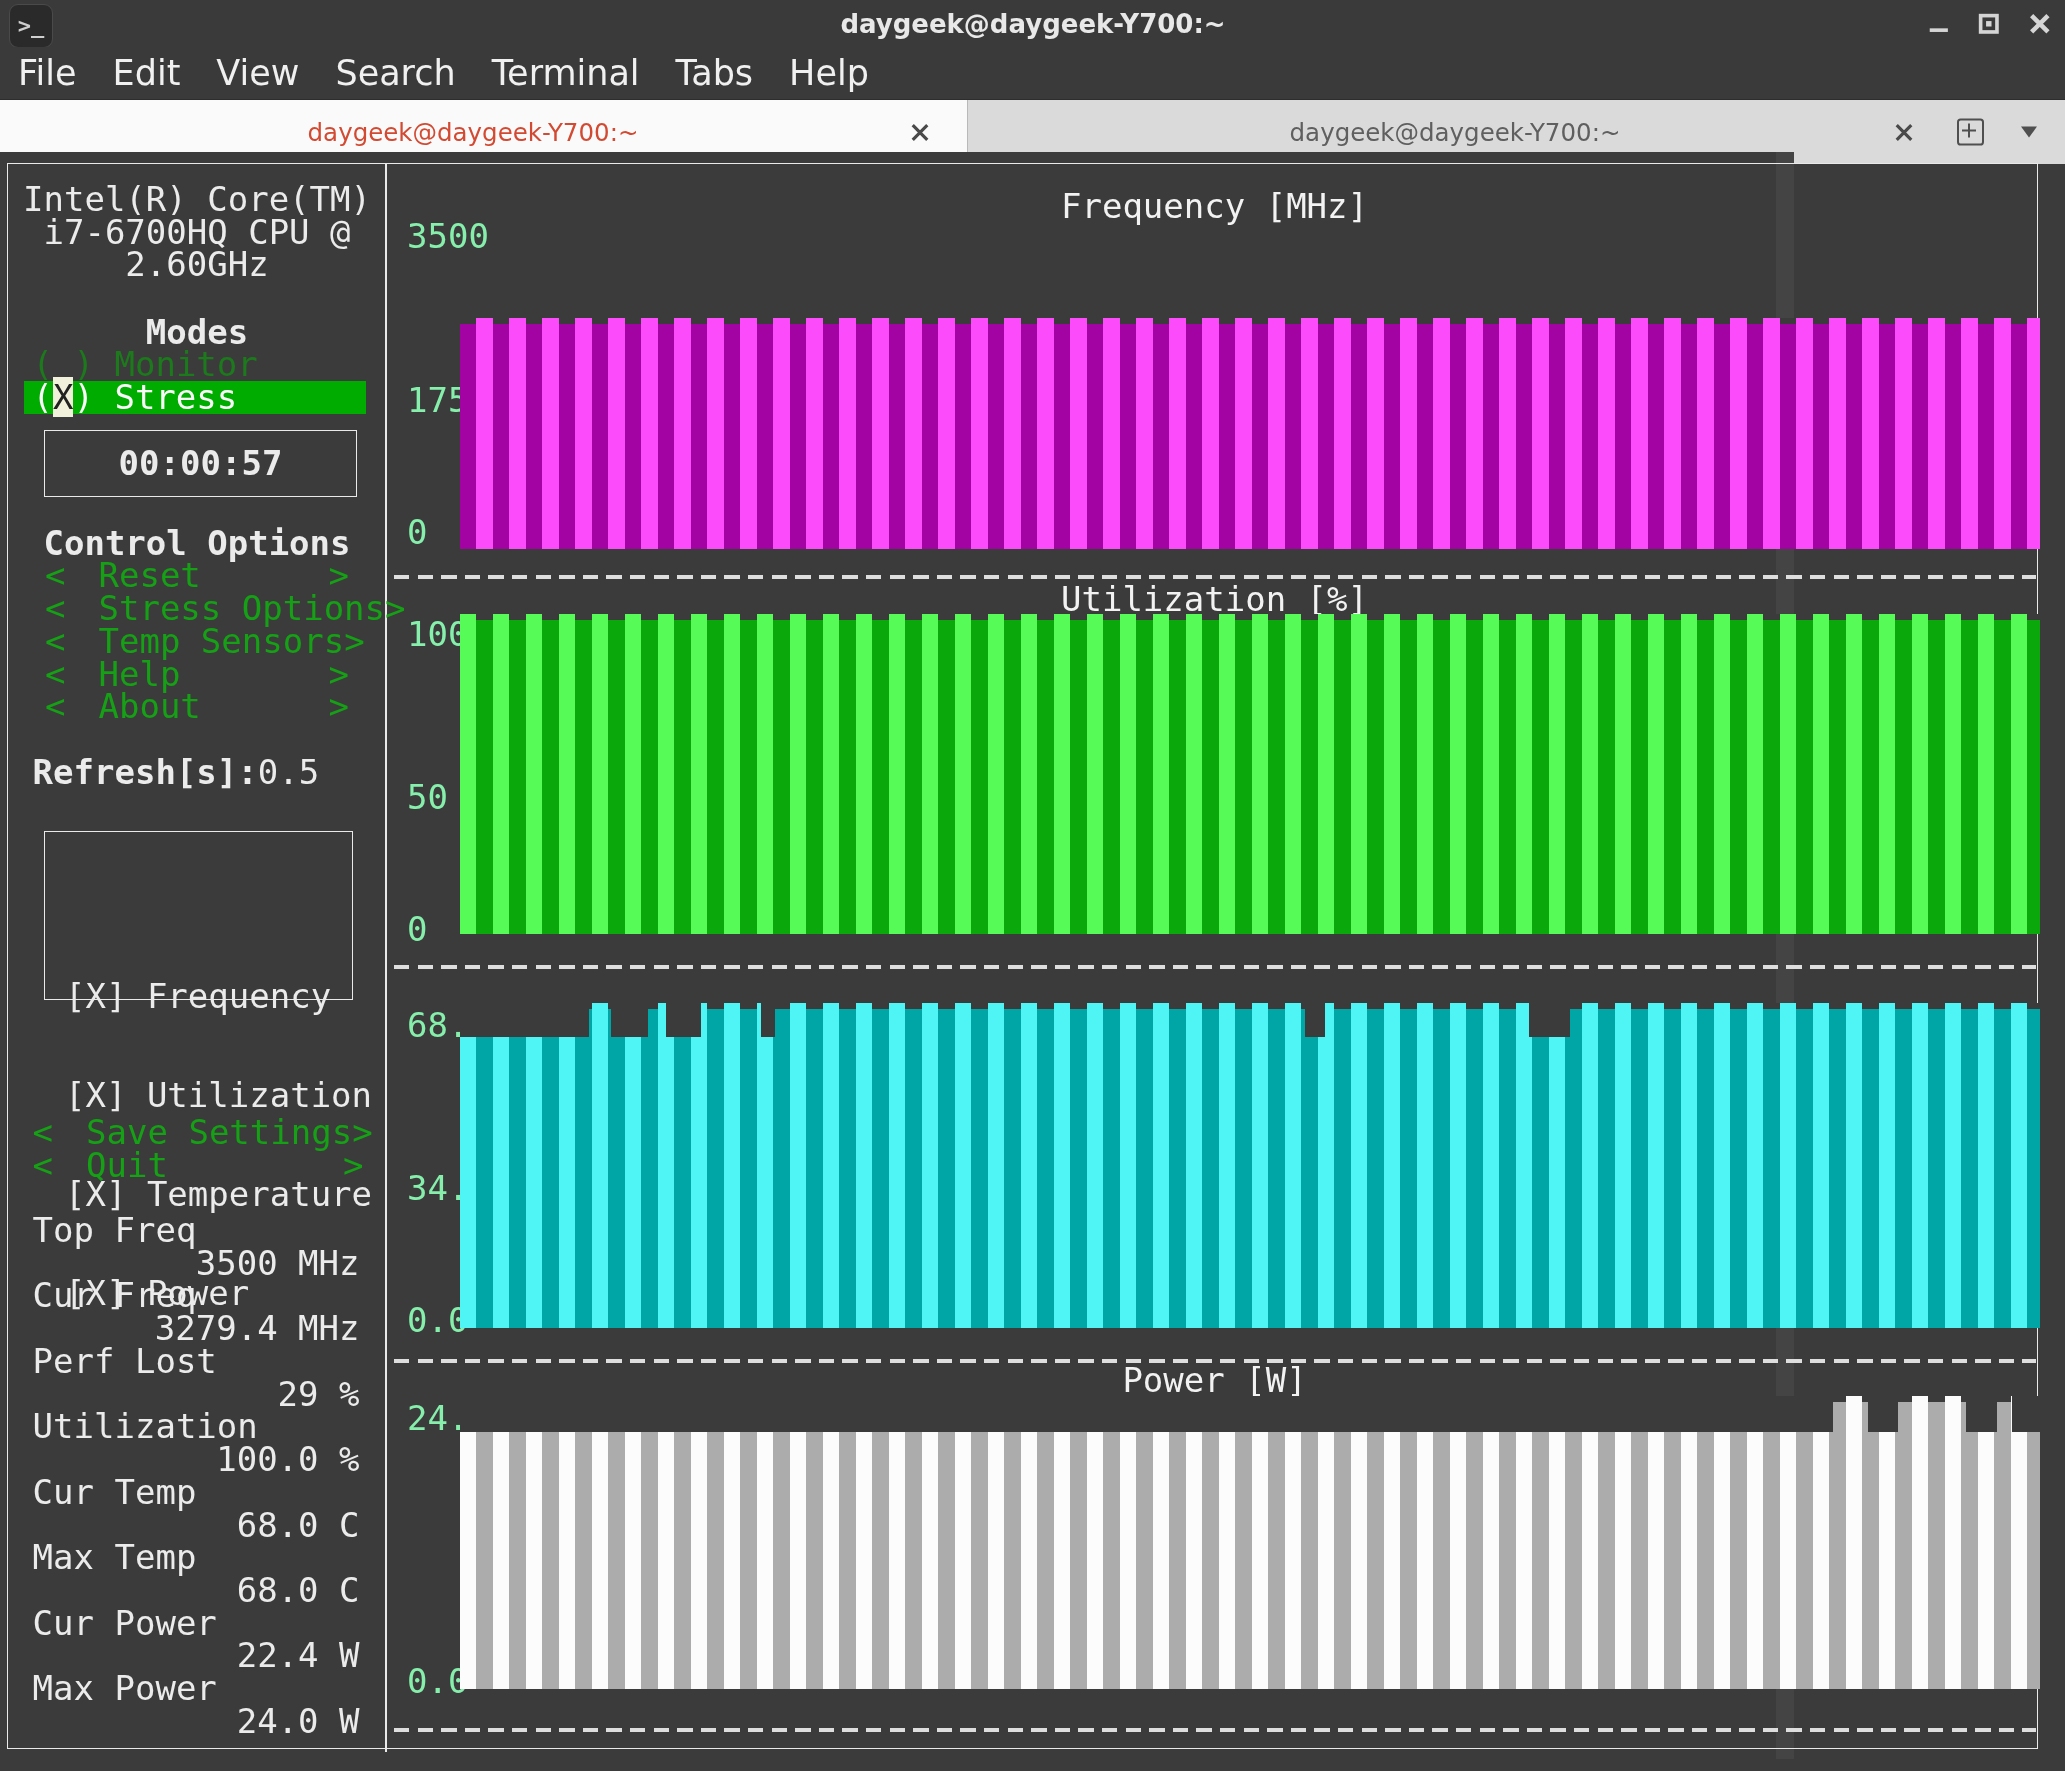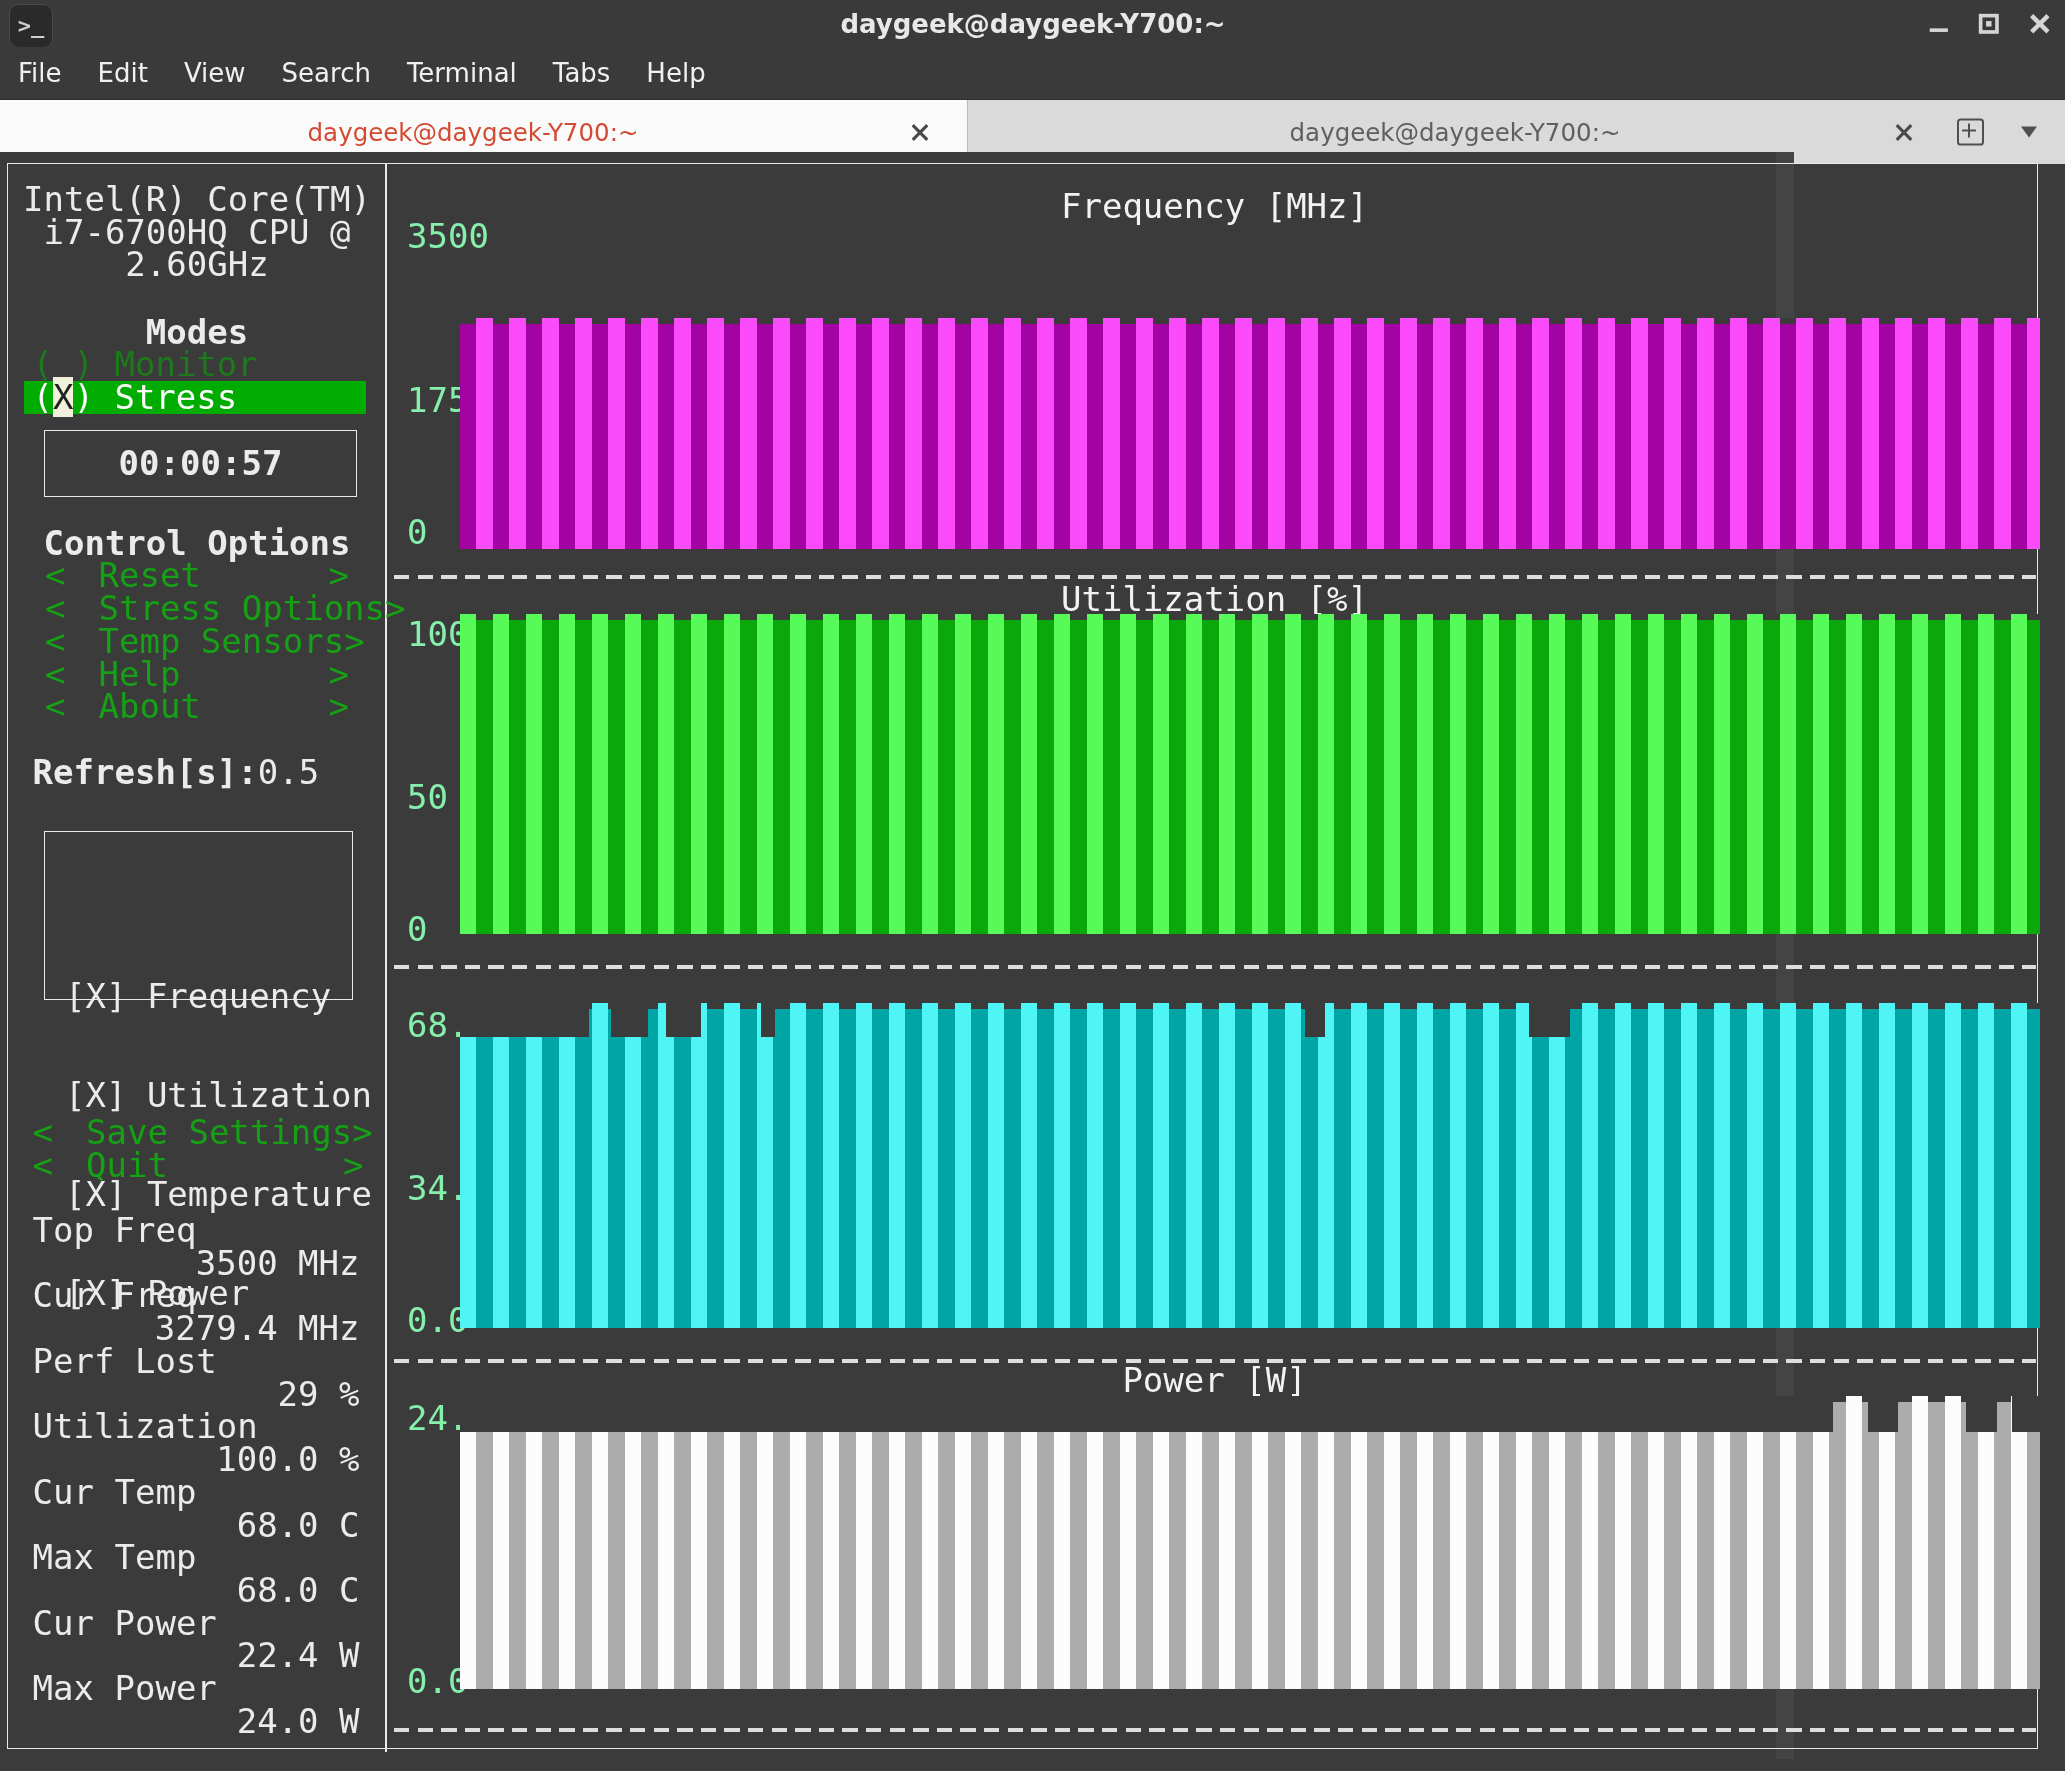--- a/index.html
+++ b/index.html
@@ -14,21 +14,21 @@
             font:700 22px "DejaVu Sans Mono",monospace;display:flex;align-items:center;justify-content:center;}
   .win-title{position:absolute;left:0;top:0;width:100%;height:47px;display:flex;align-items:center;justify-content:center;
              color:#e8e8e8;font-size:26px;font-weight:700;}
   .win-controls{position:absolute;right:12.7px;top:0;height:47px;display:flex;align-items:center;gap:23.6px;}
   .wc{width:27px;height:27px;display:flex;align-items:center;justify-content:center;}
   .wc svg{display:block;}
 
   
   .menubar{position:absolute;left:0;top:47px;width:100%;height:53px;background:var(--chrome_bg,#3a3a3a);
            display:flex;align-items:center;padding-left:18px;box-sizing:border-box;border-bottom:1.8px solid #2d2d2d;}
-  .menu-item{color:#f0f0f0;font-size:26px;padding:0 18px;height:100%;display:flex;align-items:center;}
+  .menu-item{color:#f0f0f0;font-size:35px;padding:0 18px;height:100%;display:flex;align-items:center;}
   .menu-item:first-child{padding-left:0;}
 
   
   .tabbar{position:absolute;left:0;top:100px;width:100%;height:64px;background:var(--tabbar_bg,#f0efee);display:flex;}
   .tab{position:relative;height:100%;box-sizing:border-box;}
   .tab.active{width:967px;background:var(--active_tab_bg,#fbfafa);}
   .tab.inactive{width:1098px;background:var(--inactive_tab_bg,#dadada);border-left:0.9px solid #b9b9b9;}
   .tab-title{position:absolute;top:0;height:100%;display:flex;align-items:center;transform:translateX(-50%);
              font-size:24.5px;white-space:nowrap;}
   .tab.active .tab-title{left:473px;color:var(--active_tab_text,#d34a32);}

